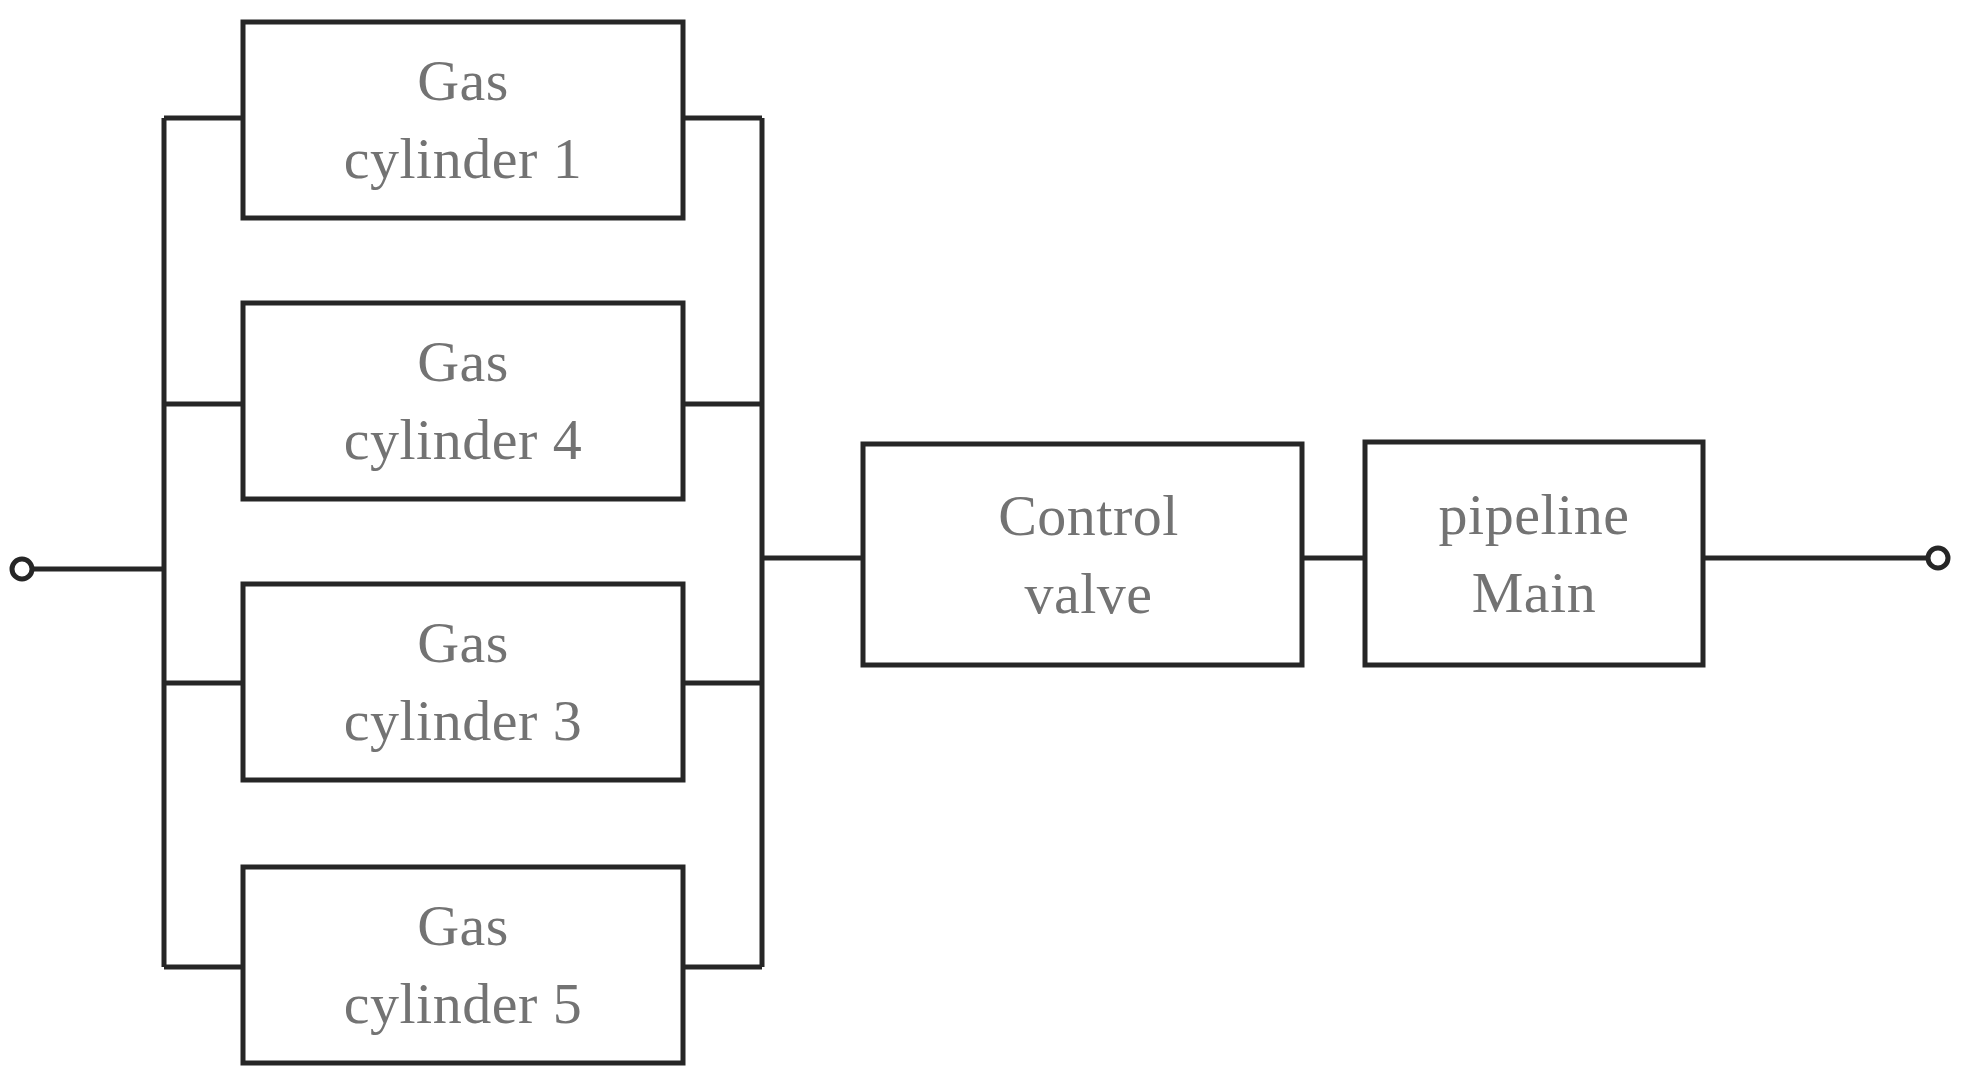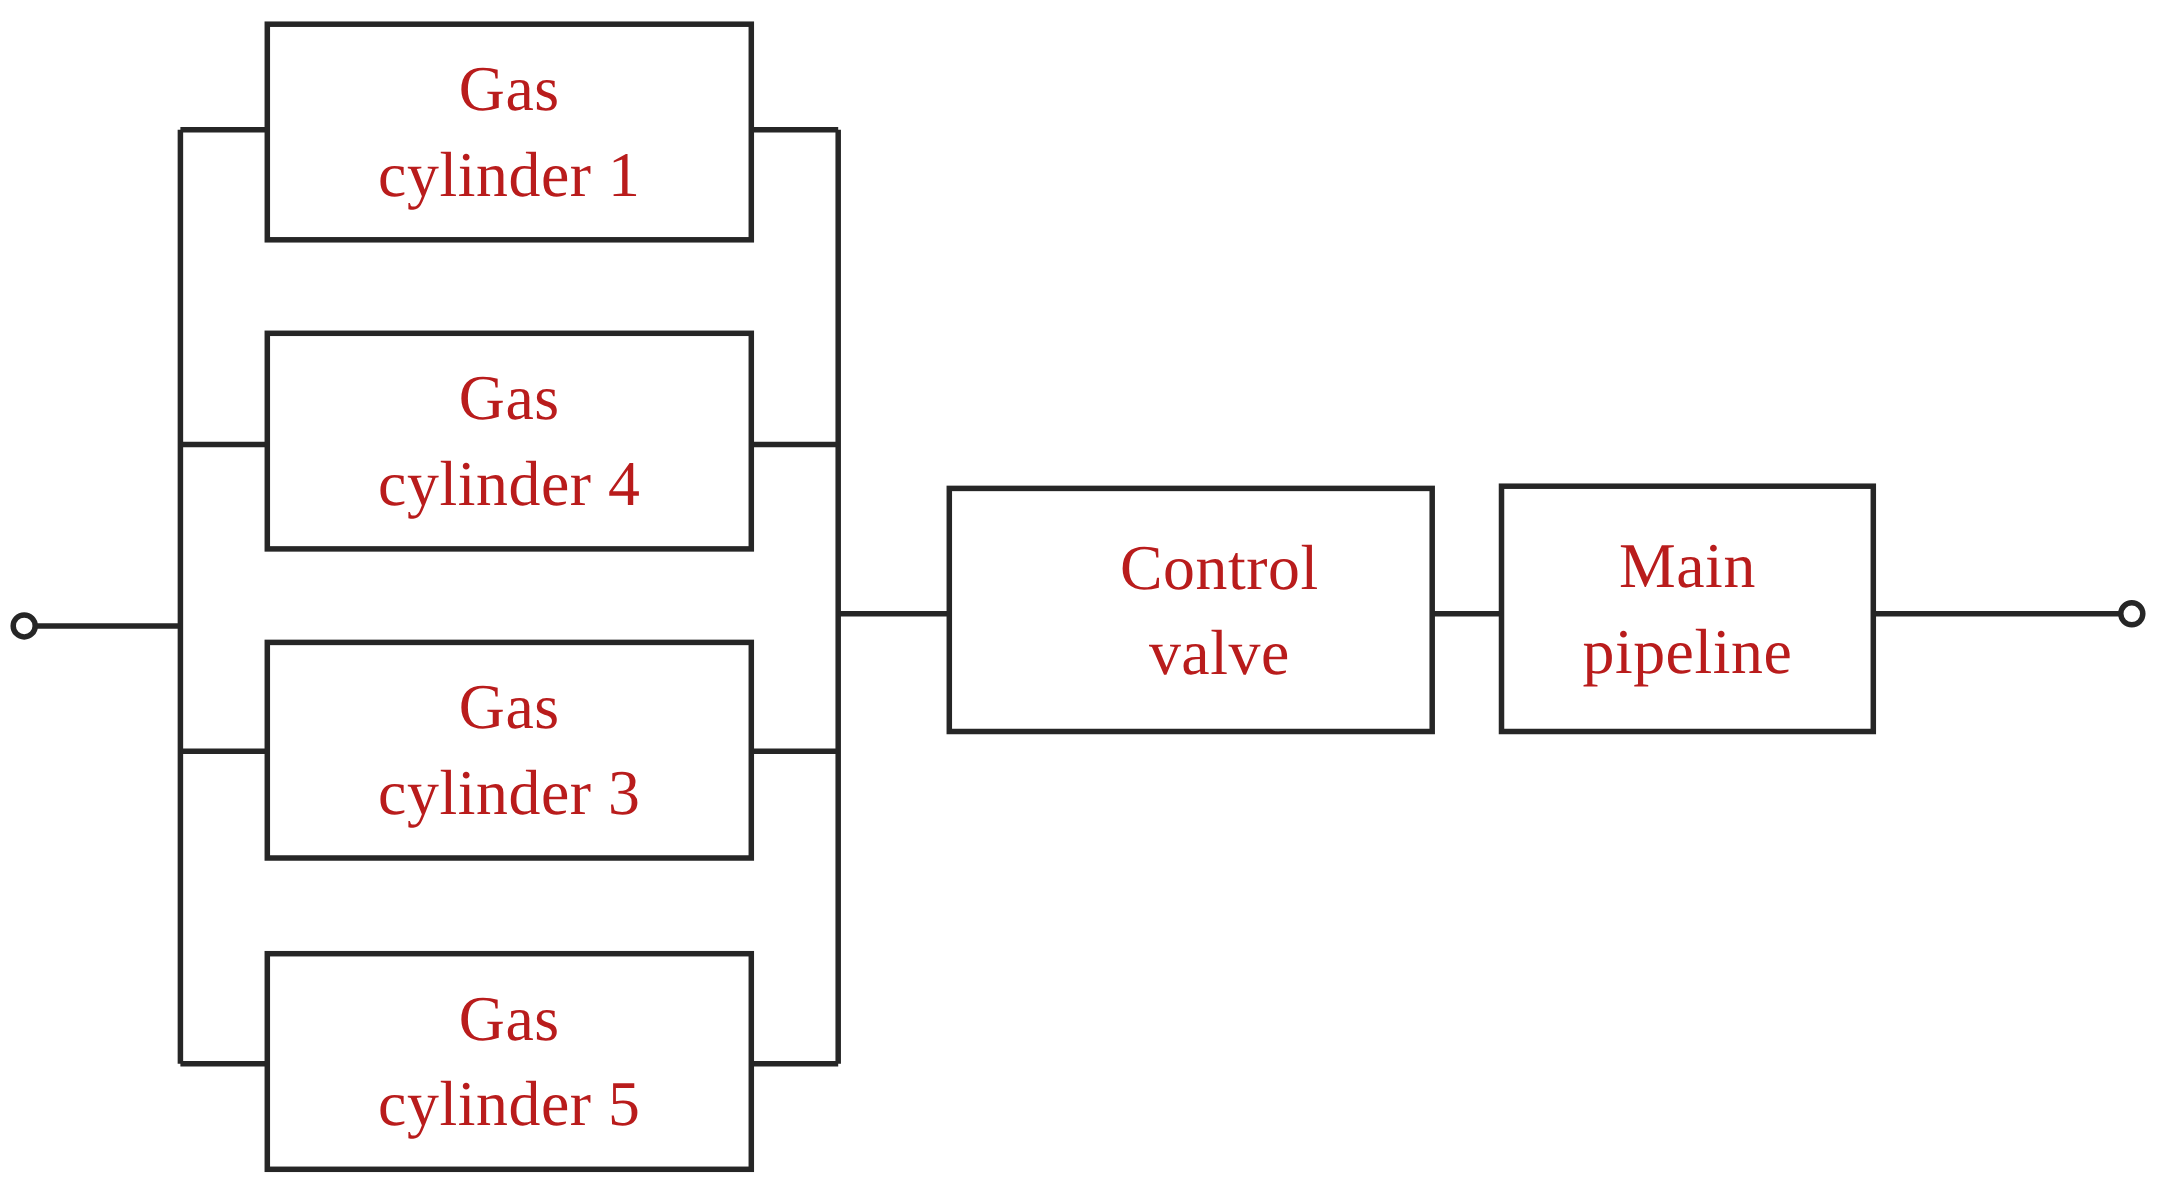--- a/index.html
+++ b/index.html
@@ -24,21 +24,21 @@
     width: 1964px;
     height: 1090px;
   }
   .block-label {
     position: absolute;
     display: flex;
     flex-direction: column;
     align-items: center;
     justify-content: center;
     text-align: center;
-    color: #b91c1c;
+    color: #737373;
     font-family: "Liberation Serif", "DejaVu Serif", serif;
     font-size: 58px;
     line-height: 1.34;
     letter-spacing: 0.5px;
     pointer-events: none;
   }
   .block-label span {
     display: block;
     white-space: nowrap;
   }
@@ -92,23 +92,23 @@
         <span>cylinder 4</span>
       </div>
       <div class="block-label" style="left: 243px; top: 584px; width: 440px; height: 196px;">
         <span>Gas</span>
         <span>cylinder 3</span>
       </div>
       <div class="block-label" style="left: 243px; top: 867px; width: 440px; height: 196px;">
         <span>Gas</span>
         <span>cylinder 5</span>
       </div>
-      <div class="block-label" style="left: 889px; top: 444px; width: 439px; height: 221px;">
+      <div class="block-label" style="left: 869px; top: 444px; width: 439px; height: 221px;">
         <span>Control</span>
         <span>valve</span>
       </div>
       <div class="block-label" style="left: 1365px; top: 442px; width: 338px; height: 223px;">
+        <span>pipeline</span>
         <span>Main</span>
-        <span>pipeline</span>
       </div>
     </div>
 
 </div>
 
 </body></html>

